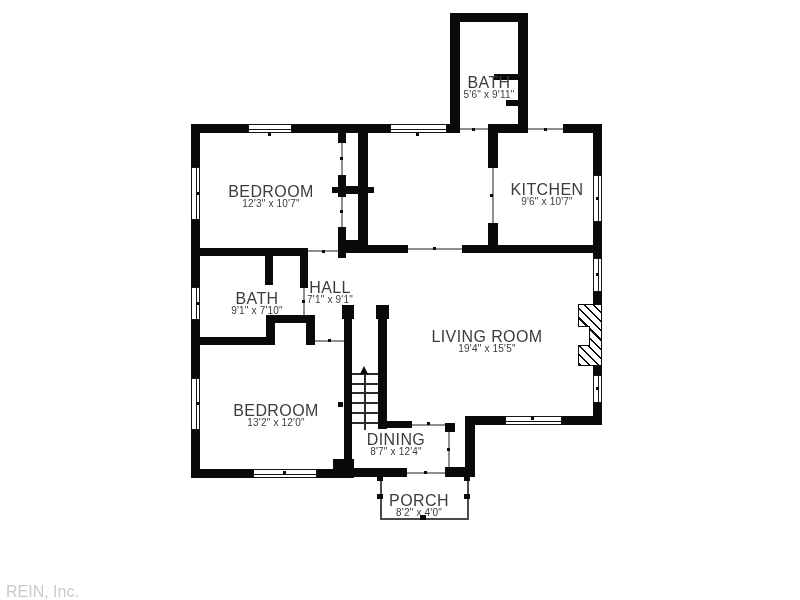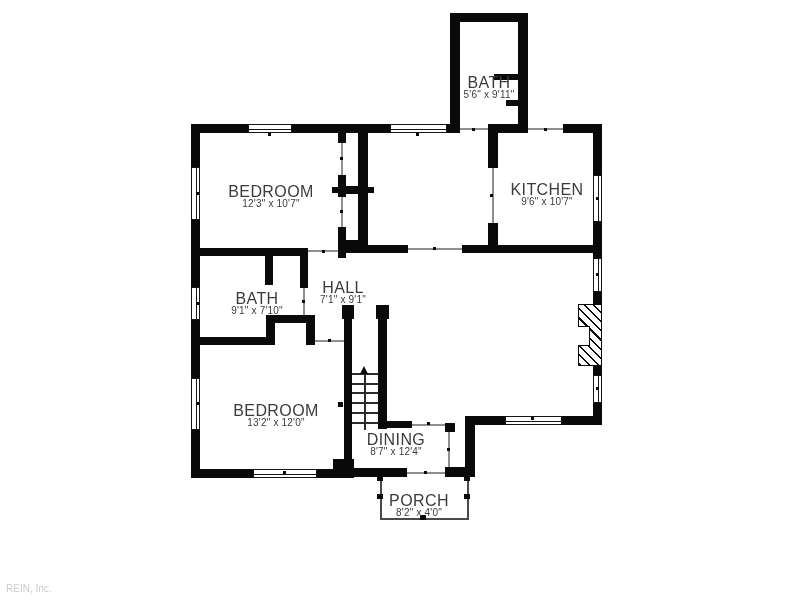--- a/index.html
+++ b/index.html
@@ -19,21 +19,21 @@
   .arrow-head{position:absolute;width:0;height:0;border-left:4.5px solid transparent;
               border-right:4.5px solid transparent;border-bottom:8px solid #0a0a0a;}
   .fireplace{position:absolute;border:1.5px solid #0a0a0a;box-sizing:border-box;
              background:repeating-linear-gradient(45deg,#0a0a0a 0 1.5px,#ffffff 1.5px 6.5px);}
   .fp-notch{position:absolute;background:#ffffff;border:1px solid #0a0a0a;border-left:none;box-sizing:border-box;}
   .room-label{position:absolute;transform:translateX(-50%);text-align:center;color:#3b3b3b;white-space:nowrap;}
   .rname{font-size:16px;letter-spacing:0.4px;line-height:13px;}
   .rdims{font-size:10px;letter-spacing:0.2px;line-height:12px;}
   .footer-note{position:absolute;left:50%;top:571px;transform:translateX(-50%);
                font-size:7.5px;letter-spacing:0.35px;color:#c7c7c7;white-space:nowrap;}
-  .attribution{position:absolute;left:6px;top:583px;font-size:10px;color:#cbcbcb;}
+  .attribution{position:absolute;left:6px;top:583px;font-size:16px;color:#cbcbcb;}
 </style>
 </head>
 <body>
 
 <div id="stage">
 
   <div class="w" style="left:450px;top:13px;width:78px;height:9px"></div>
   <div class="w" style="left:450px;top:13px;width:10px;height:119px"></div>
   <div class="w" style="left:518px;top:13px;width:10px;height:119px"></div>
   <div class="w" style="left:494px;top:74px;width:24px;height:6px"></div>
@@ -175,23 +175,27 @@
     <div class="rdims">12'3" x 10'7"</div>
   </div>
   <div class="room-label" style="left:547px;top:183px">
     <div class="rname">KITCHEN</div>
     <div class="rdims">9'6" x 10'7"</div>
   </div>
   <div class="room-label" style="left:257px;top:292px">
     <div class="rname">BATH</div>
     <div class="rdims">9'1" x 7'10"</div>
   </div>
-  <div class="room-label" style="left:343px;top:281px">
+  <div class="room-label" style="left:330px;top:281px">
     <div class="rname">HALL</div>
     <div class="rdims">7'1" x 9'1"</div>
+  </div>
+  <div class="room-label" style="left:487px;top:330px">
+    <div class="rname">LIVING ROOM</div>
+    <div class="rdims">19'4" x 15'5"</div>
   </div>
   <div class="room-label" style="left:276px;top:404px">
     <div class="rname">BEDROOM</div>
     <div class="rdims">13'2" x 12'0"</div>
   </div>
   <div class="room-label" style="left:396px;top:433px">
     <div class="rname">DINING</div>
     <div class="rdims">8'7" x 12'4"</div>
   </div>
   <div class="room-label" style="left:419px;top:494px">

